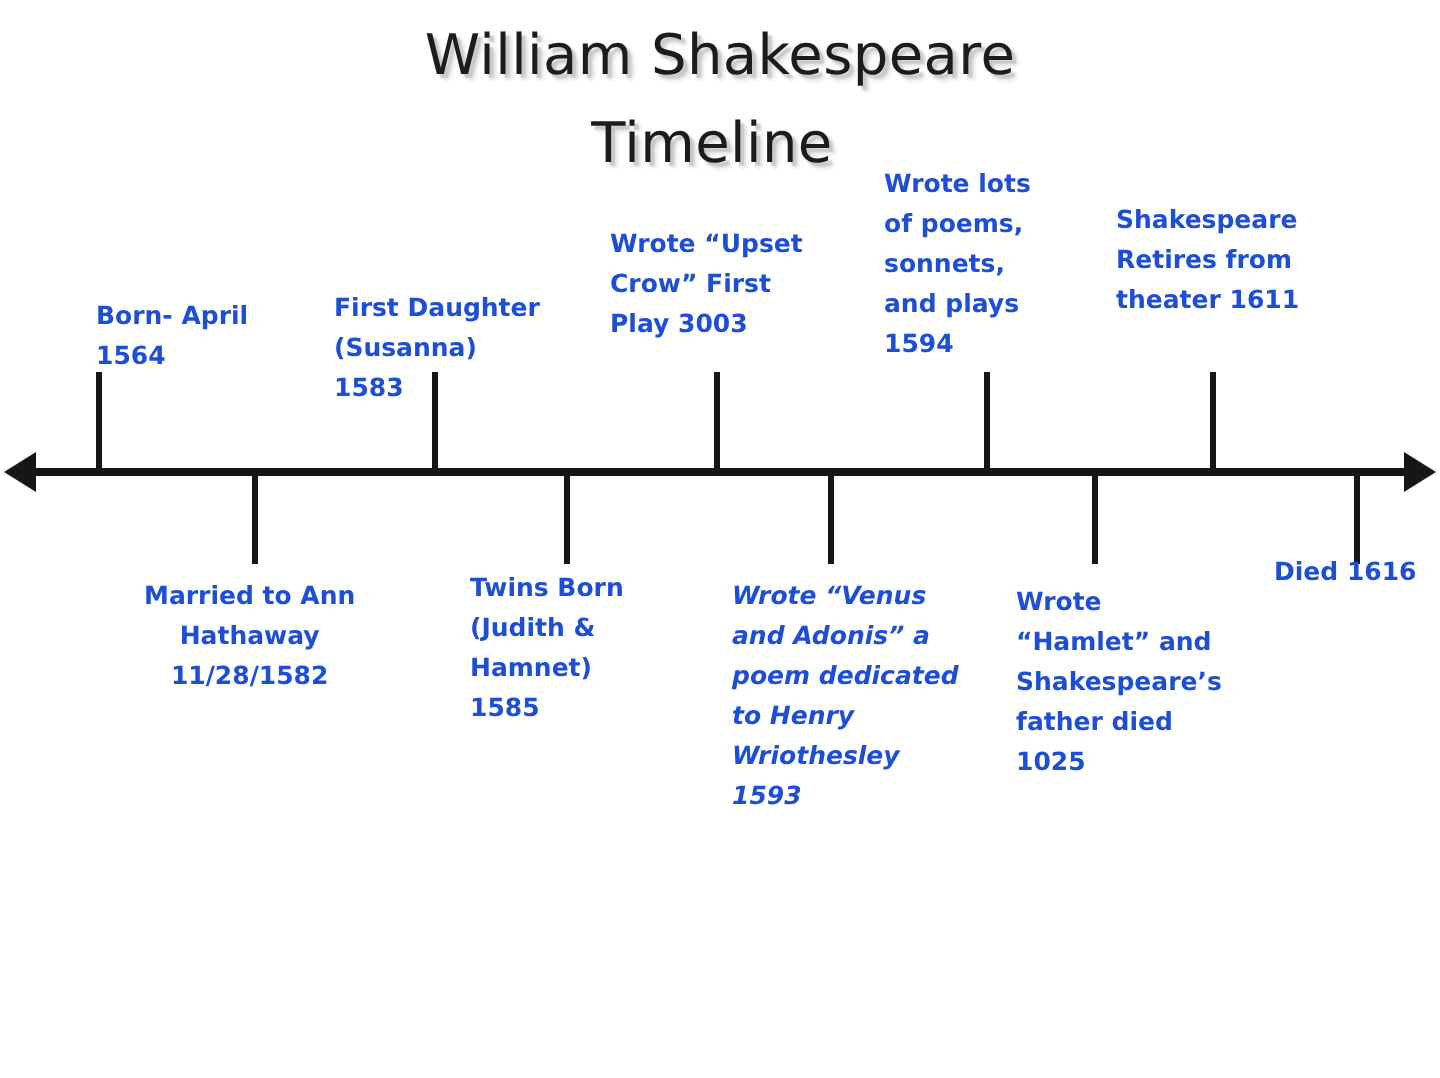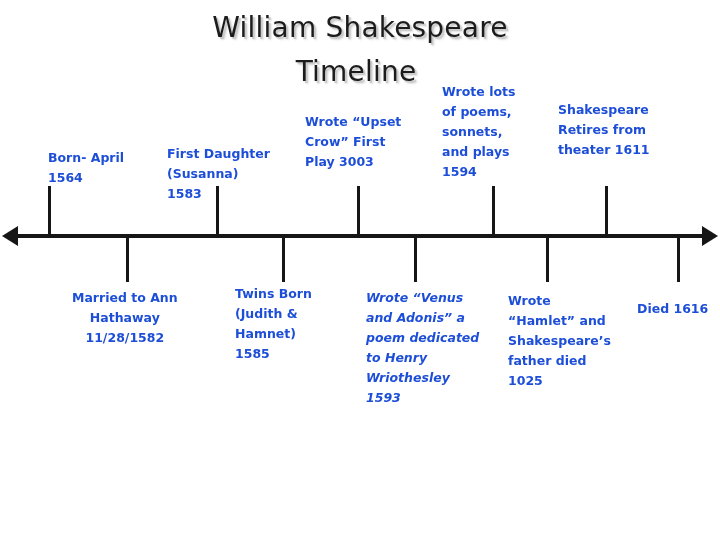--- a/index.html
+++ b/index.html
@@ -149,16 +149,16 @@
 and plays
 1594</div>
       <div class="event-label" style="left: 508px; top: 291px;">Wrote
 “Hamlet” and
 Shakespeare’s
 father died
 1025</div>
       <div class="event-label" style="left: 558px; top: 100px;">Shakespeare
 Retires from
 theater 1611</div>
-      <div class="event-label" style="left: 637px; top: 299px;">Died 1616</div>
+      <div class="event-label" style="left: 637px; top: 276px;">Died 1616</div>
     </div>
 
 </div>
 
 </body></html>

